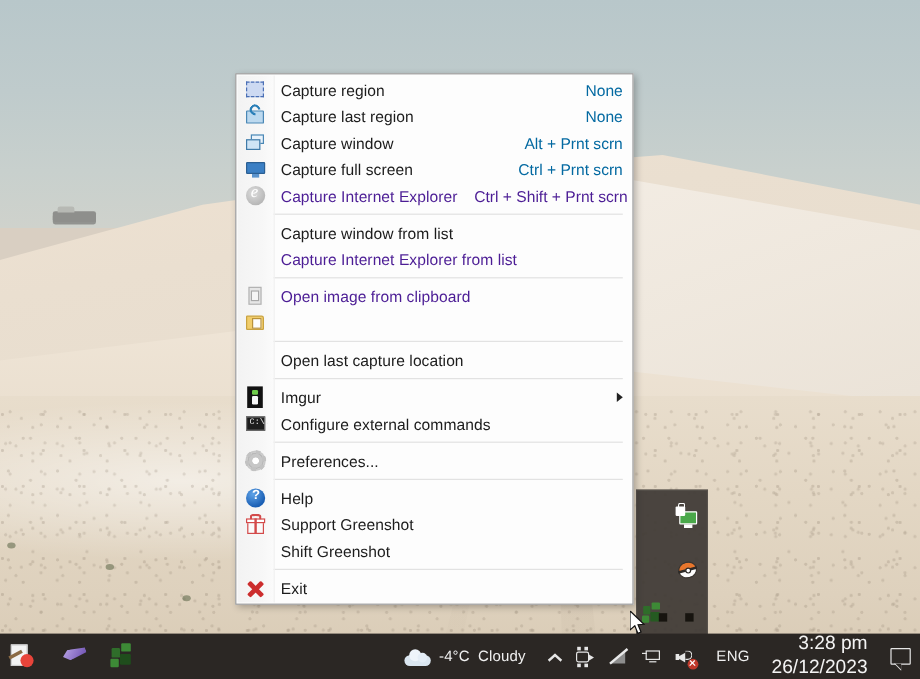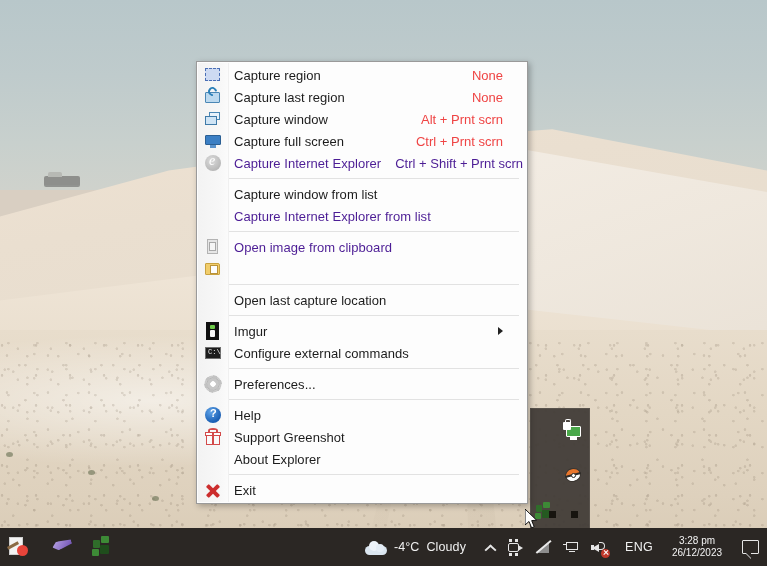--- a/index.html
+++ b/index.html
@@ -202,22 +202,22 @@
     border:1.5px solid #e6e6e6;border-left:none;border-radius:0 6px 6px 0;
   }
   .mute .x{position:absolute;right:-2px;bottom:-2px;width:9px;height:9px;background:#c0392b;border-radius:50%;}
   .mute .x:before,.mute .x:after{
     content:"";position:absolute;left:1.5px;top:3.7px;width:6px;height:1.4px;background:#fff;
   }
   .mute .x:before{transform:rotate(45deg);} .mute .x:after{transform:rotate(-45deg);}
 
   .lang { font-size:12.5px; color:#f0f0f0; padding:0 8px; letter-spacing:.3px;}
   .clock {
-    display:flex; flex-direction:column; align-items:center; justify-content:center;
-    line-height:1.22; padding:0 10px; font-size:10px; color:#f3f3f3; min-width:72px;
+    display:flex; flex-direction:column; align-items:flex-end; justify-content:center;
+    line-height:1.22; padding:0 10px; font-size:16px; color:#f3f3f3; min-width:72px;
   }
   .action-center { width:34px; height:100%; display:flex; align-items:center; justify-content:center;}
   .ac-glyph { position:relative; width:17px; height:14px; }
   .ac-glyph .b{position:absolute;inset:0;border:1.5px solid #e6e6e6;border-radius:1px;}
   .ac-glyph .tail{
     position:absolute;left:4px;bottom:-4px;width:0;height:0;
     border-left:5px solid transparent;border-right:0 solid transparent;border-top:5px solid #2b2724;
   }
   .ac-glyph .tail2{
     position:absolute;left:3px;bottom:-5px;width:0;height:0;
@@ -236,25 +236,25 @@
     color:#1c1c1c;
   }
   #greenshot-menu .gutter {
     position:absolute; left:1px; top:1px; bottom:1px; width:31px;
     background:linear-gradient(90deg,#f3f3f3 0%, #f7f7f7 70%, #fbfbfb 100%);
     border-right:1px solid #f0f0f0;
     pointer-events:none;
   }
   .mi {
     position:relative; display:flex; align-items:center;
-    height:22px; padding-left:37px; padding-right:24px;
+    height:22px; padding-left:37px; padding-right:8px;
     white-space:nowrap; z-index:2;
   }
   .mi .label { flex:1; font-size:13px; letter-spacing:.05px; }
-  .mi .accel { font-size:13px; color:#ef4444; margin-left:14px; }
+  .mi .accel { font-size:13px; color:#0369a1; margin-left:14px; }
   .mi.disabled .label, .mi.disabled .accel { color:#4c1d95; }
   .mi .arrow {
     width:0;height:0;border-top:4px solid transparent;border-bottom:4px solid transparent;
     border-left:5px solid #222; margin-left:10px;
   }
   .mi .mi-icon {
     position:absolute; left:7px; top:50%; transform:translateY(-50%);
     width:18px; height:18px;
   }
   .sep { height:1px; background:#e2e2e2; margin:4px 8px 4px 37px; }
@@ -463,21 +463,21 @@
   <div class="mi">
     <span class="mi-icon ic-gift">
         <span class="box"></span>
         <span class="lid"></span>
         <span class="rib"></span>
         <span class="bow"></span>
       </span>
     <span class="label">Support Greenshot</span>
   </div>
   <div class="mi">
-    <span class="label">About Explorer</span>
+    <span class="label">Shift Greenshot</span>
   </div>
 
   <div class="sep full"></div>
 
   <div class="mi">
     <span class="mi-icon ic-exit">
         <span class="x"></span>
       </span>
     <span class="label">Exit</span>
   </div>

